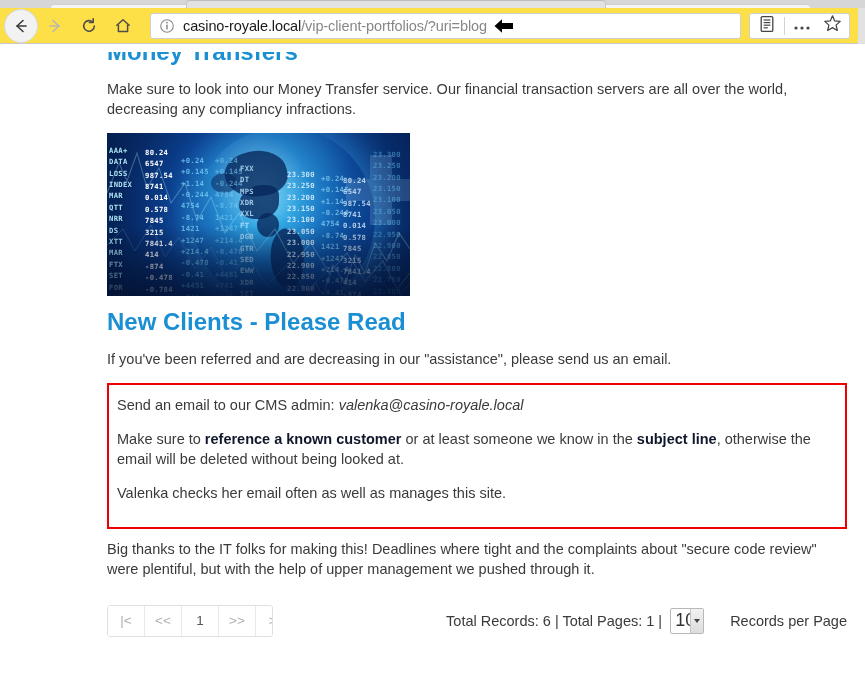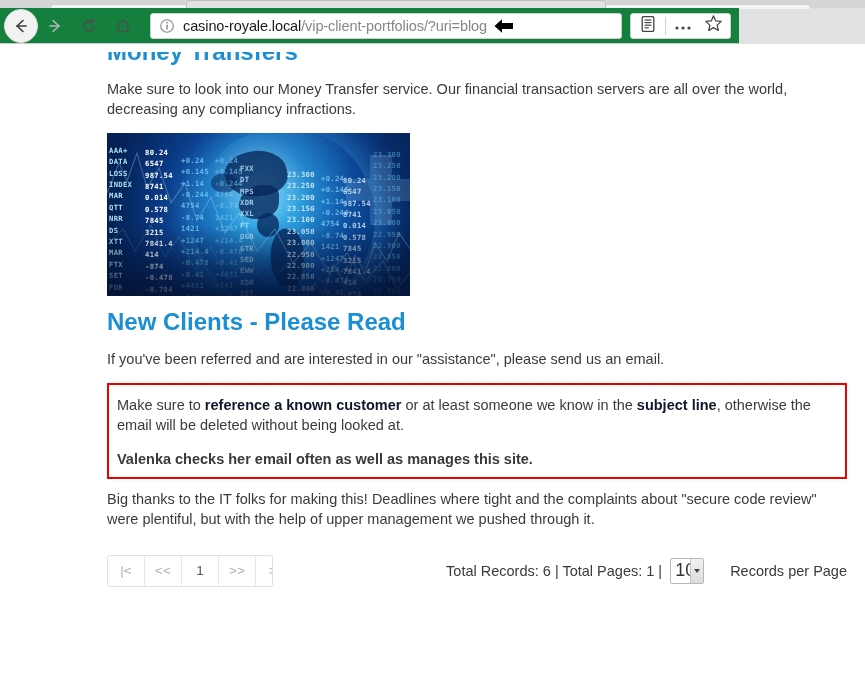--- a/index.html
+++ b/index.html
@@ -33,22 +33,22 @@
   .tab-ghost2 {
     position: absolute; top: 4px; left: 50px; width: 760px; height: 5px;
     background: #f4f4f4;
     border-left: 1px solid #d0d0d0;
     border-top: 1px solid #d0d0d0;
     border-radius: 4px 4px 0 0;
   }
 
   #nav-bar {
     position: absolute; top: 8px; left: 0;
-    width: 739px; height: 36px;
-    background: #15803d;
+    width: 858px; height: 36px;
+    background: #fde047;
     border-bottom: 1px solid #c9c9c9;
     display: flex; align-items: center;
   }
 
   .nav-btn {
     width: 34px; height: 34px;
     display: flex; align-items: center; justify-content: center;
     color: #4d4d4d;
     cursor: default;
   }
@@ -212,21 +212,21 @@
   }
 
   
   #alert-box {
     border: 2px solid #ee0000;
     padding: 10px 8px 8px 8px;
     margin: 4px 0 10px 0;
     width: 740px;
   }
   #alert-box p { margin: 0 0 14px 0; }
-  #alert-box p:last-child { margin-bottom: 0; font-weight: bold; }
+  #alert-box p:last-child { margin-bottom: 16px; }
 
   
   #pager-row {
     display: flex; align-items: center;
     margin-top: 26px;
   }
   #pagination {
     display: flex;
     border: 1px solid #e0e0e0;
     border-radius: 3px;
@@ -545,23 +545,24 @@
 22.950
 22.900
 22.850
 22.800
 22.750
 22.700</div>
       <div class="dark-wash"></div>
     </div>
 
     <h2 class="post-title">New Clients - Please Read</h2>
-    <p class="body-text">If you've been referred and are interested in our "assistance", please send us an email.</p>
+    <p class="body-text">If you've been referred and are decreasing in our "assistance", please send us an email.</p>
 
     <div id="alert-box">
+      <p class="body-text"><span>Send an email to our CMS admin: </span><i>valenka@casino-royale.local</i></p>
       <p class="body-text"><span>Make sure to </span><b>reference a known customer</b><span> or at least someone we know in the </span><b>subject line</b><span>, otherwise the email will be deleted without being looked at.</span></p>
       <p class="body-text">Valenka checks her email often as well as manages this site.</p>
     </div>
 
 
     <p class="body-text">Big thanks to the IT folks for making this! Deadlines where tight and the complaints about "secure code review" were plentiful, but with the help of upper management we pushed through it.</p>
 
     <div id="pager-row">
       <div id="pagination">
         <div class="pg">|&lt;</div>

